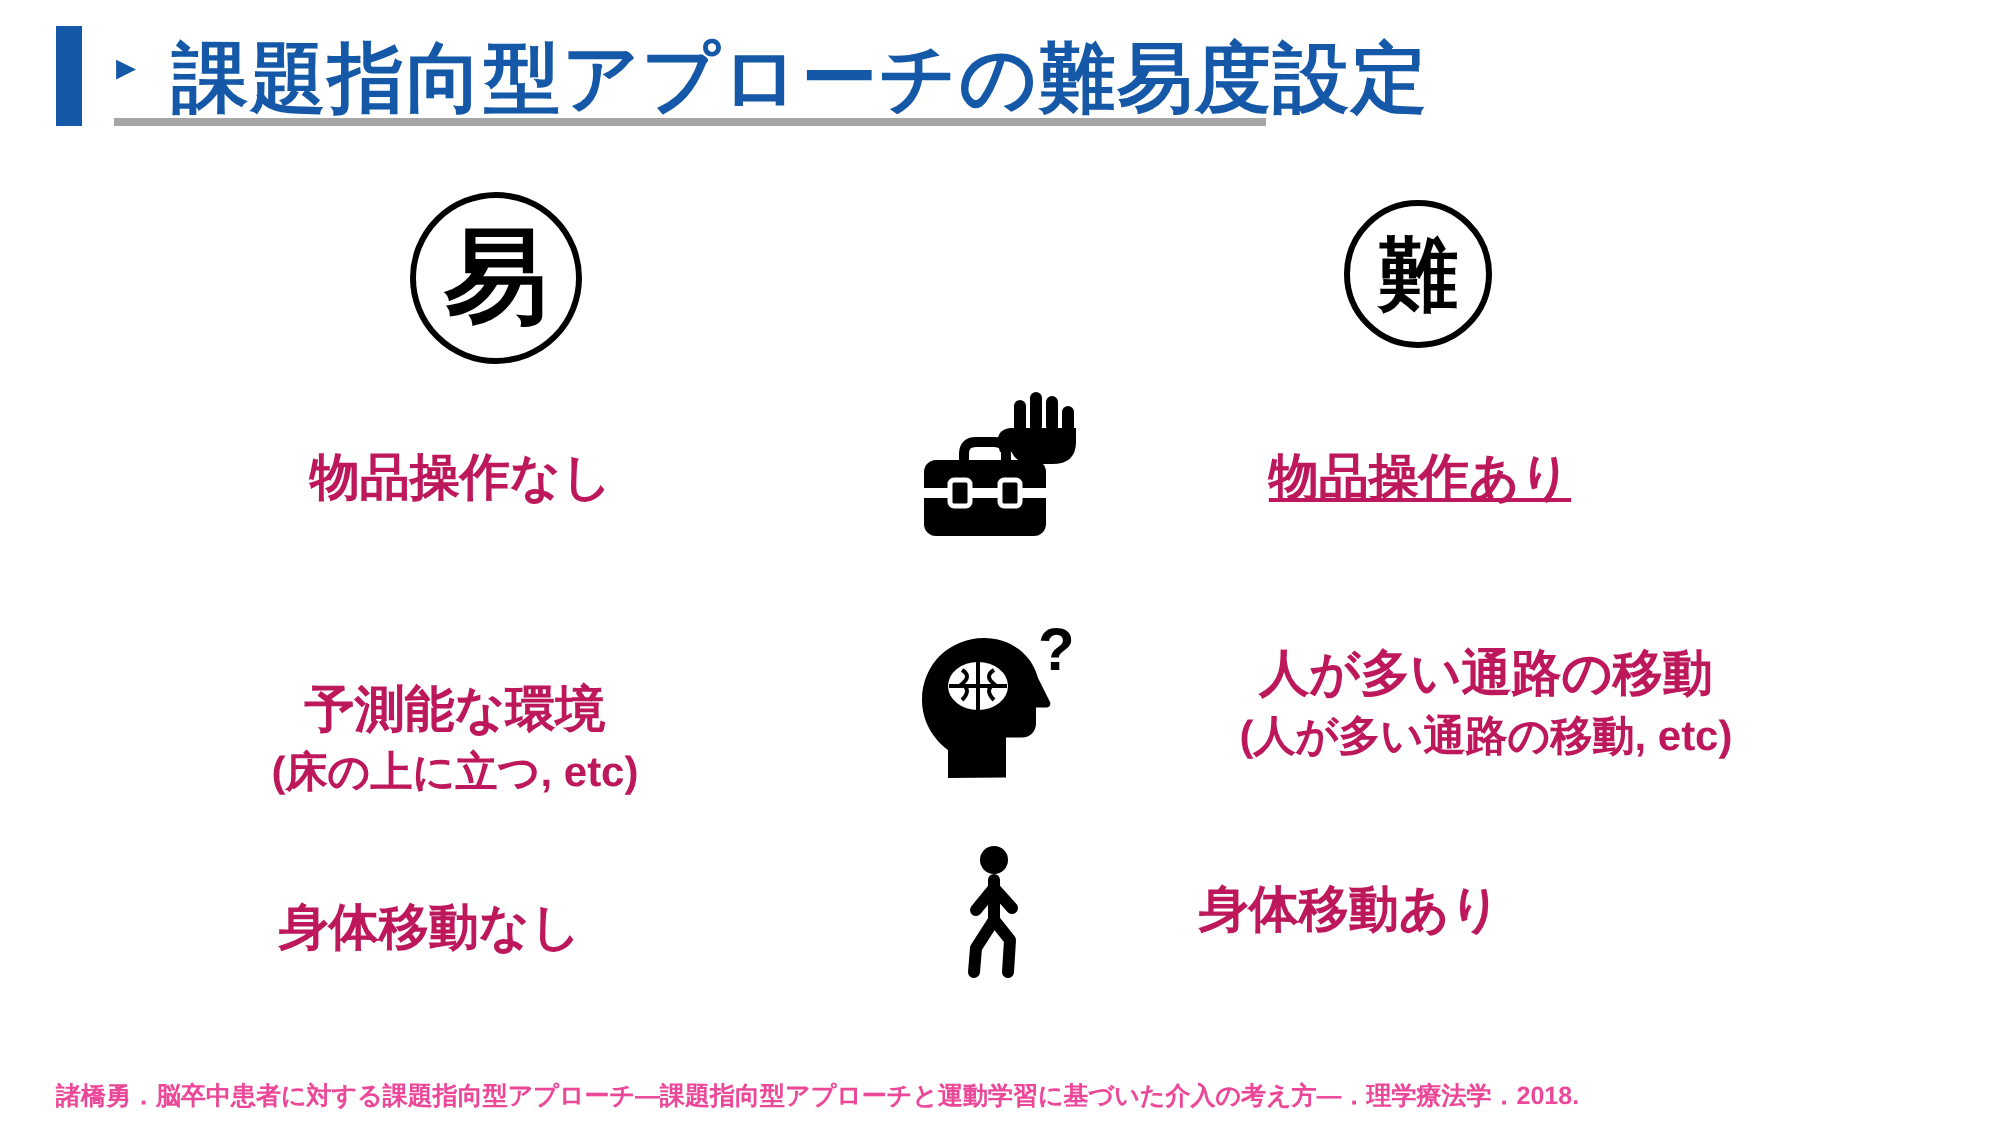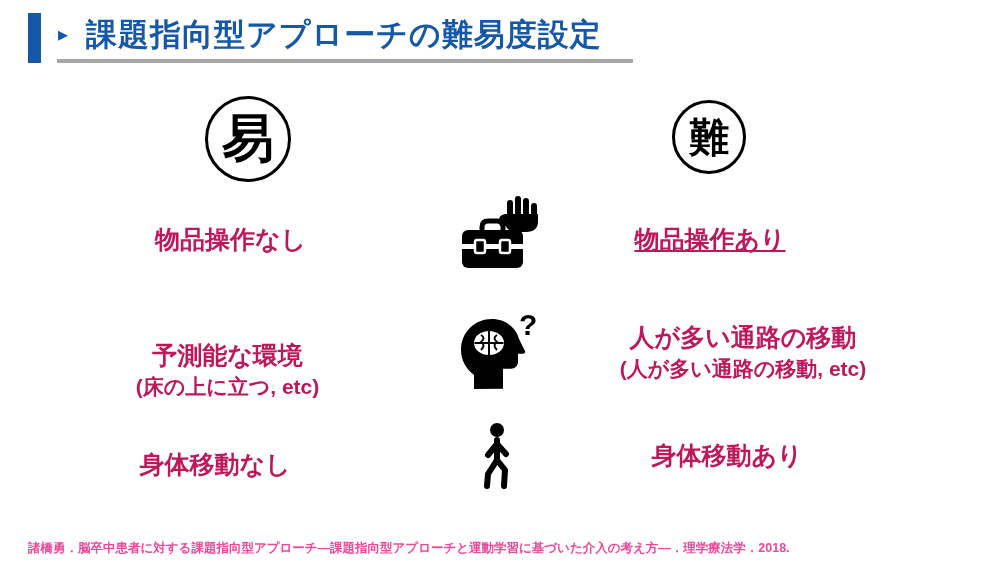--- a/index.html
+++ b/index.html
@@ -29,21 +29,21 @@
     position: absolute;
     left: 58px; top: 24px;
     font-size: 20px;
     line-height: 20px;
     color: var(--title-blue, #1558A7);
   }
   .slide-title {
     position: absolute;
     left: 86px; top: 14px;
     margin: 0;
-    font-size: 31px;
+    font-size: 38px;
     font-weight: bold;
     letter-spacing: 1px;
     color: var(--title-blue, #1558A7);
     white-space: nowrap;
   }
   .title-underline {
     position: absolute;
     left: 57px; top: 59px;
     width: 576px; height: 4px;
     background: var(--underline-gray, #A6A6A6);
@@ -170,19 +170,19 @@
       <g stroke="#000" stroke-width="6" stroke-linecap="round" stroke-linejoin="round" fill="none">
         <path d="M19 18 V38"></path>
         <path d="M19 22 L10 33"></path>
         <path d="M19 22 L28 32"></path>
         <path d="M19 38 L10 52 L9 64"></path>
         <path d="M19 38 L27 48 L26 64"></path>
       </g>
     </svg>
   </div>
 
-  <div class="zone" style="left:557px; top:430px; width:340px; height:52px;text-align:right;">
+  <div class="zone" style="left:505px; top:430px; width:340px; height:52px;text-align:right;">
     <div class="main-text">身体移動あり</div>
   </div>
 
   <div class="footer">諸橋勇．脳卒中患者に対する課題指向型アプローチ―課題指向型アプローチと運動学習に基づいた介入の考え方―．理学療法学．2018.</div>
 
 </div>
 
 </body></html>

